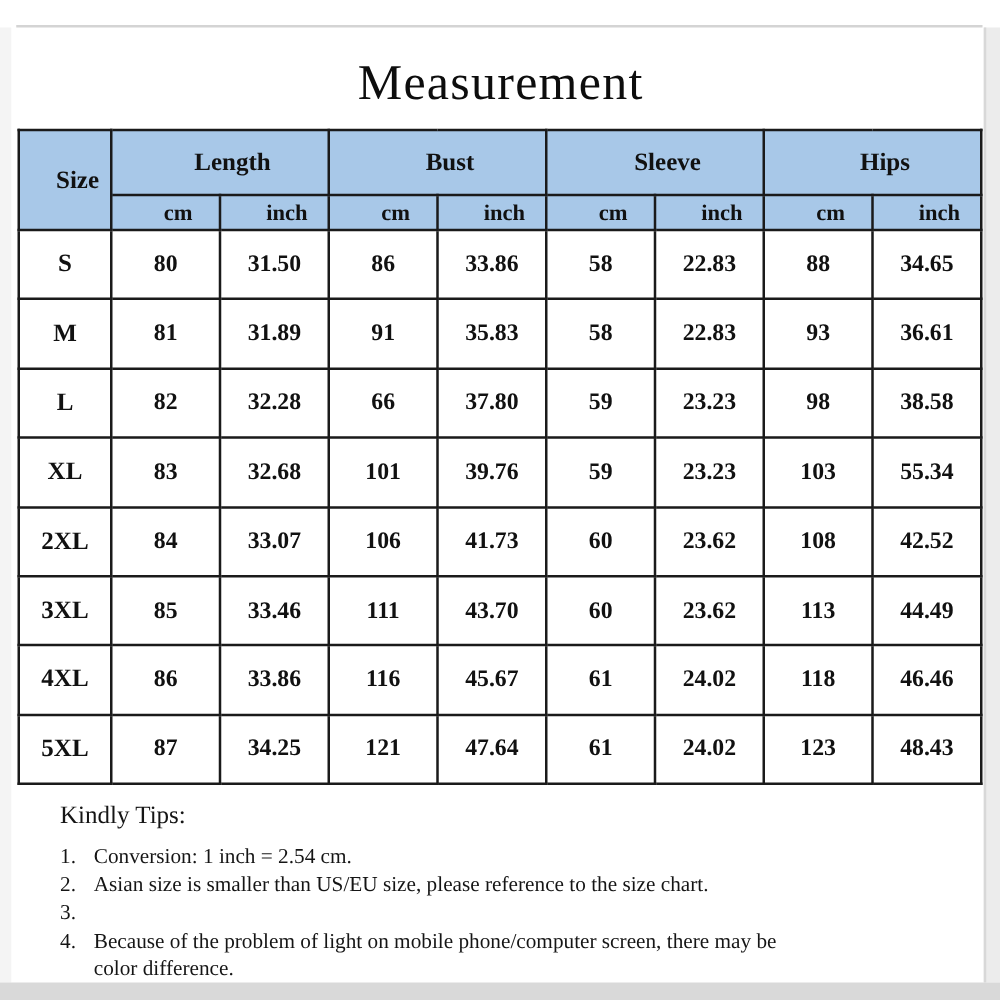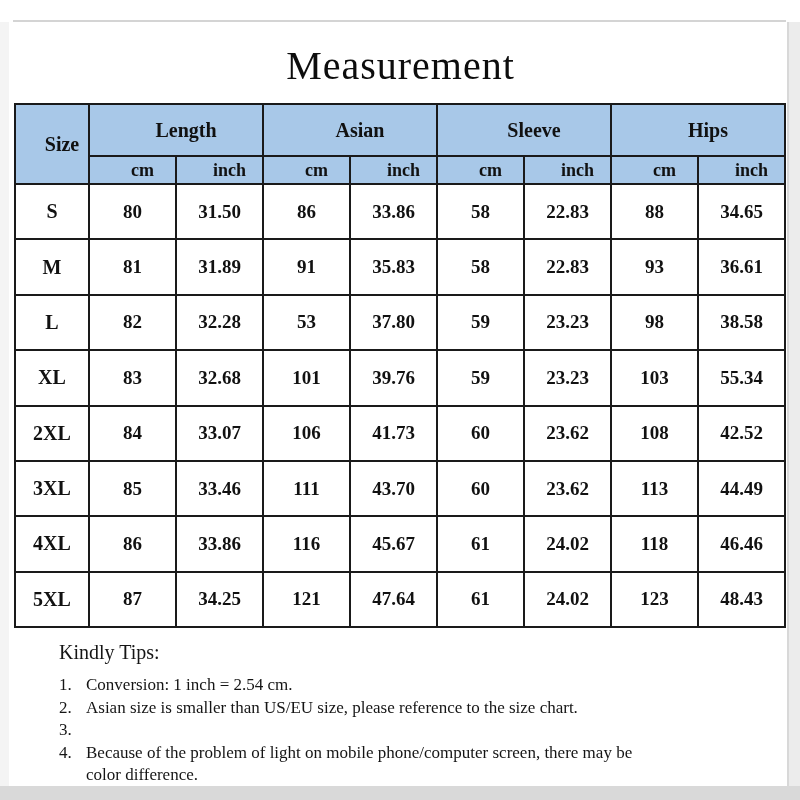--- a/index.html
+++ b/index.html
@@ -67,21 +67,21 @@
   .size-chart thead .unit-cell   { font-size: 18px; }
   .size-chart tbody td {
     font-size: 19px;
     background: #ffffff;
   }
   .size-chart tbody td.size-cell { font-size: 20px; }
   .size-chart col.c-size { width: 74px; }
 
   .tips {
     position: absolute;
-    left: 48px; top: 641px; width: 620px; margin-left: 11px;
+    left: 48px; top: 641px; width: 620px;
   }
   .tips-heading {
     font-size: 20px;
     color: #151515;
     margin-bottom: 10px;
   }
   .tips-list { list-style: none; }
   .tips-list li {
     display: flex;
     font-size: 17px;
@@ -110,21 +110,21 @@
       <col>
       <col>
       <col>
       <col>
       <col>
   </colgroup>
   <thead>
     <tr class="group-row">
       <th rowspan="2">Size</th>
       <th colspan="2">Length</th>
-      <th colspan="2">Asian</th>
+      <th colspan="2">Bust</th>
       <th colspan="2">Sleeve</th>
       <th colspan="2">Hips</th>
     </tr>
     <tr class="unit-row">
       <th class="unit-cell">cm</th>
       <th class="unit-cell">inch</th>
       <th class="unit-cell">cm</th>
       <th class="unit-cell">inch</th>
       <th class="unit-cell">cm</th>
       <th class="unit-cell">inch</th>
@@ -152,21 +152,21 @@
         <td>35.83</td>
         <td>58</td>
         <td>22.83</td>
         <td>93</td>
         <td>36.61</td>
       </tr>
       <tr>
         <td class="size-cell">L</td>
         <td>82</td>
         <td>32.28</td>
-        <td>53</td>
+        <td>66</td>
         <td>37.80</td>
         <td>59</td>
         <td>23.23</td>
         <td>98</td>
         <td>38.58</td>
       </tr>
       <tr>
         <td class="size-cell">XL</td>
         <td>83</td>
         <td>32.68</td>

